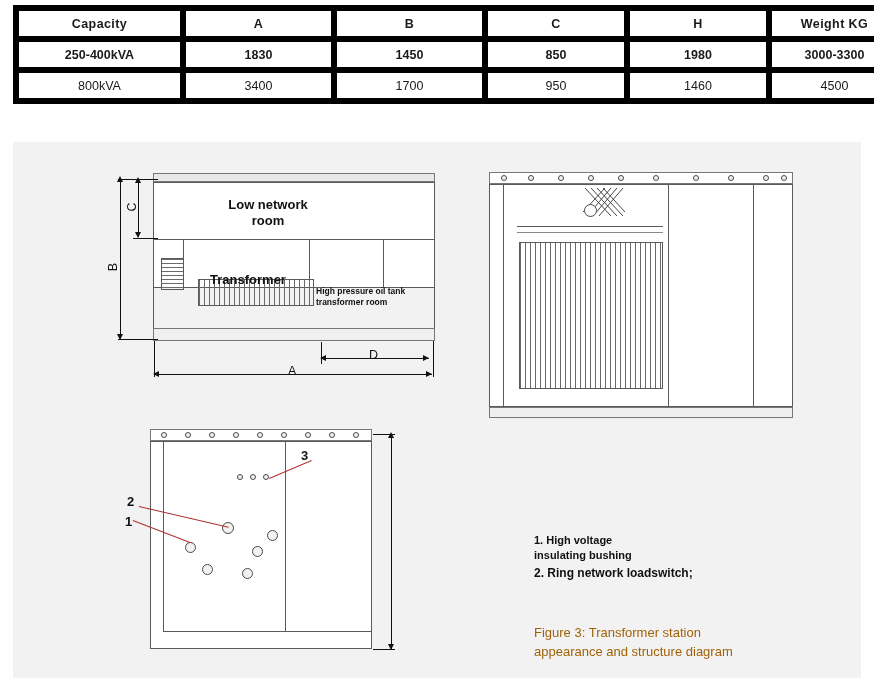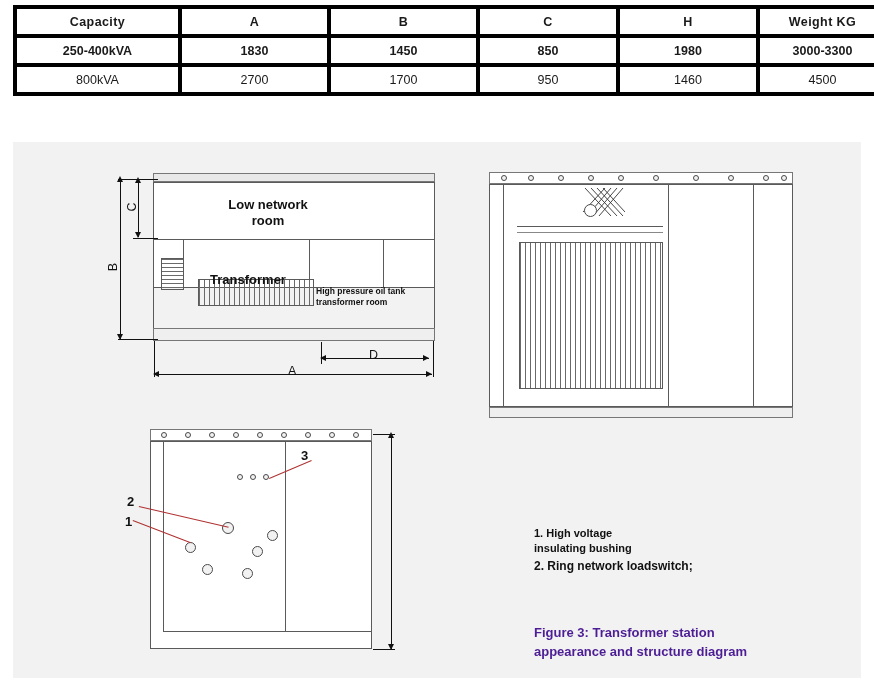--- a/index.html
+++ b/index.html
@@ -24,21 +24,21 @@
   .spec-table {
     position: absolute;
     left: 13px;
     top: 5px;
     width: 848px;
     border-collapse: collapse;
     table-layout: fixed;
     font-size: 12.5px;
   }
   .spec-table td, .spec-table th {
-    border: 4px solid #000000;
+    border: 6px solid #000000;
     height: 25px;
     text-align: center;
     vertical-align: middle;
     font-weight: normal;
     color: #1a1a1a;
     padding: 0;
   }
   .spec-table thead th {
     font-weight: bold;
     letter-spacing: .4px;
@@ -158,27 +158,28 @@
     height: 1px;
     transform-origin: 0 0;
   }
 
   .legend {
     position: absolute;
     font-size: 11px;
     line-height: 1.35;
     color: #111;
     font-weight: bold;
+    margin-top: 7px;
   }
   .caption {
     position: absolute;
     font-size: 13px;
-    font-weight: bold;
+    font-weight: normal;
     line-height: 1.45;
-    color: #4c1d95;
+    color: #a16207;
   }
   .num-lbl {
     position: absolute;
     font-size: 13px;
     font-weight: bold;
     color: #111;
   }
 </style>
 </head>
 <body>
@@ -200,21 +201,21 @@
       <tr>
         <td>250-400kVA</td>
         <td>1830</td>
         <td>1450</td>
         <td>850</td>
         <td>1980</td>
         <td>3000-3300</td>
       </tr>
       <tr>
         <td>800kVA</td>
-        <td>2700</td>
+        <td>3400</td>
         <td>1700</td>
         <td>950</td>
         <td>1460</td>
         <td>4500</td>
       </tr>
     </tbody>
   </table>
 
   <div class="canvas">
 

